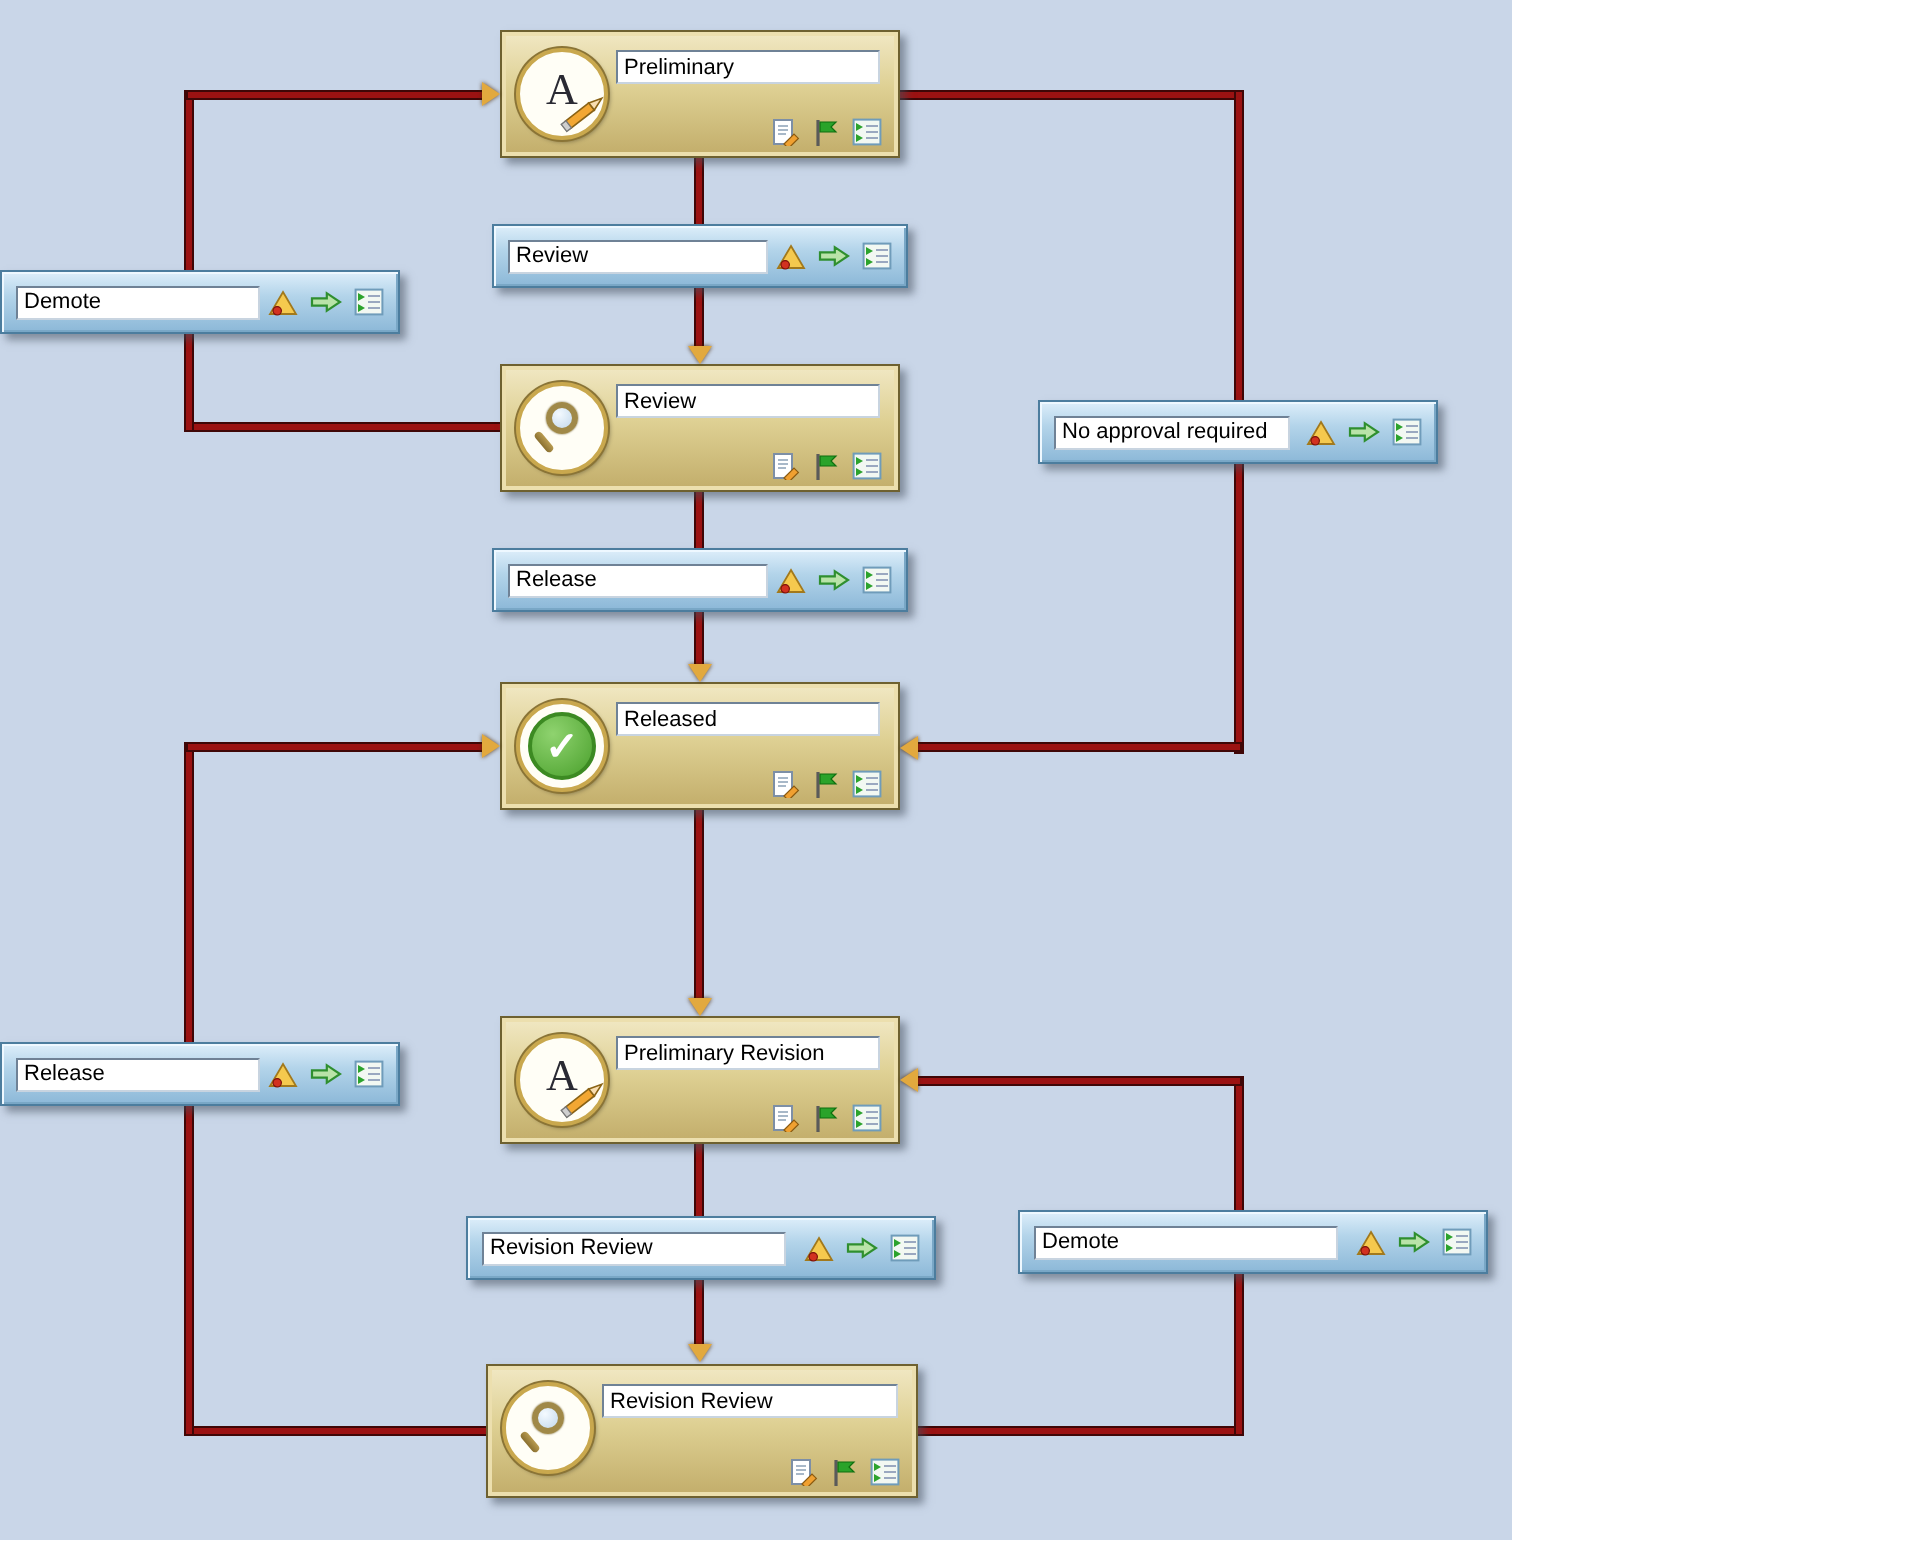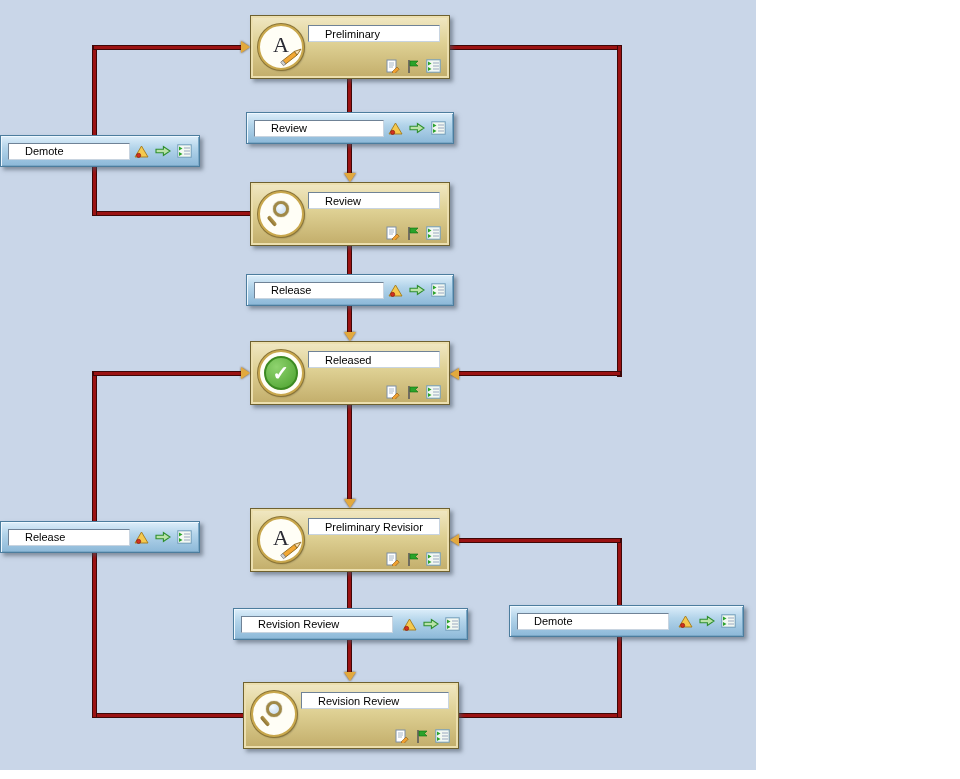--- a/index.html
+++ b/index.html
@@ -31,21 +31,21 @@
   .mag-lens { position:absolute; left:7px; top:2px; width:16px; height:16px; border:3px solid #a08948; border-radius:50%;
     background:radial-gradient(circle at 35% 30%, #f4faff, #c2d8ec); box-shadow:0 0 1px #6a5a28; }
   .mag-handle { position:absolute; left:0px; top:20px; width:12px; height:4px; border-radius:2px;
     background:linear-gradient(#b89b50,#8a7030); transform:rotate(50deg); }
   .check-disc { width:34px; height:34px; border-radius:50%; border:2px solid #3c8a22; color:#ffffff;
     background:radial-gradient(circle at 35% 30%, #8fd36f, #4aa02c);
     font-size:20px; font-weight:bold; display:flex; align-items:center; justify-content:center; }
 
   
   .field { background:#ffffff; font-size:11px; font-family:"Liberation Sans", sans-serif; color:#000;
-    height:17px; padding:1px 16px; border:1px solid;
+    height:17px; padding:1px 3px; border:1px solid;
     border-color:#6f8296 #c8d4e0 #c8d4e0 #6f8296; outline:none; }
   .state .field { position:absolute; left:57px; top:9px; width:132px; }
 
   .mini-icons { position:absolute; right:8px; bottom:5px; display:flex; gap:6px; align-items:center; }
   .icon { display:inline-flex; align-items:center; justify-content:center; }
 
   
   .transition { position:absolute; height:32px; z-index:2;
     background:linear-gradient(180deg,#ddeefa 0%,#b3d4ea 40%,#8cb8d8 100%);
     border:1px solid #4c7d9e;
@@ -300,20 +300,44 @@
             <svg width="15" height="14">
               <rect x="0.8" y="0.8" width="13.4" height="12.4" fill="#f2f8f2" stroke="#6f9cba"></rect>
               <path d="M7 4h6M7 7h6M7 10h6" stroke="#9aa8c0" fill="none"></path>
               <path d="M2 2.5l3.5 2L2 6.5z" fill="#2ca32c"></path>
               <path d="M2 8l3.5 2L2 12z" fill="#2ca32c"></path>
             </svg>
           </span>
       </div>
     </div>
 
+    <div class="transition" style="left:519px;top:200px;width:200px">
+      <input class="field" style="width: 118px;" value="No approval required">
+      <div class="t-icons">
+        <span class="icon">
+            <svg width="15" height="13">
+              <path d="M7.5 1L14 12H1z" fill="#f5c94e" stroke="#a2791c" stroke-width="0.9"></path>
+              <circle cx="4.6" cy="10.4" r="2.1" fill="#d23120" stroke="#7c100a" stroke-width="0.6"></circle>
+            </svg>
+          </span>
+        <span class="icon">
+            <svg width="16" height="12">
+              <path d="M1 4.2h7.4V1.6L15 6l-6.6 4.4V7.8H1z" fill="#b9e3a8" stroke="#2f8f2f" stroke-width="1.1"></path>
+            </svg>
+          </span>
+        <span class="icon">
+            <svg width="15" height="14">
+              <rect x="0.8" y="0.8" width="13.4" height="12.4" fill="#f2f8f2" stroke="#6f9cba"></rect>
+              <path d="M7 4h6M7 7h6M7 10h6" stroke="#9aa8c0" fill="none"></path>
+              <path d="M2 2.5l3.5 2L2 6.5z" fill="#2ca32c"></path>
+              <path d="M2 8l3.5 2L2 12z" fill="#2ca32c"></path>
+            </svg>
+          </span>
+      </div>
+    </div>
 
     <div class="transition" style="left:246px;top:274px;width:208px">
       <input class="field" style="width: 130px;" value="Release">
       <div class="t-icons">
         <span class="icon">
             <svg width="15" height="13">
               <path d="M7.5 1L14 12H1z" fill="#f5c94e" stroke="#a2791c" stroke-width="0.9"></path>
               <circle cx="4.6" cy="10.4" r="2.1" fill="#d23120" stroke="#7c100a" stroke-width="0.6"></circle>
             </svg>
           </span>

